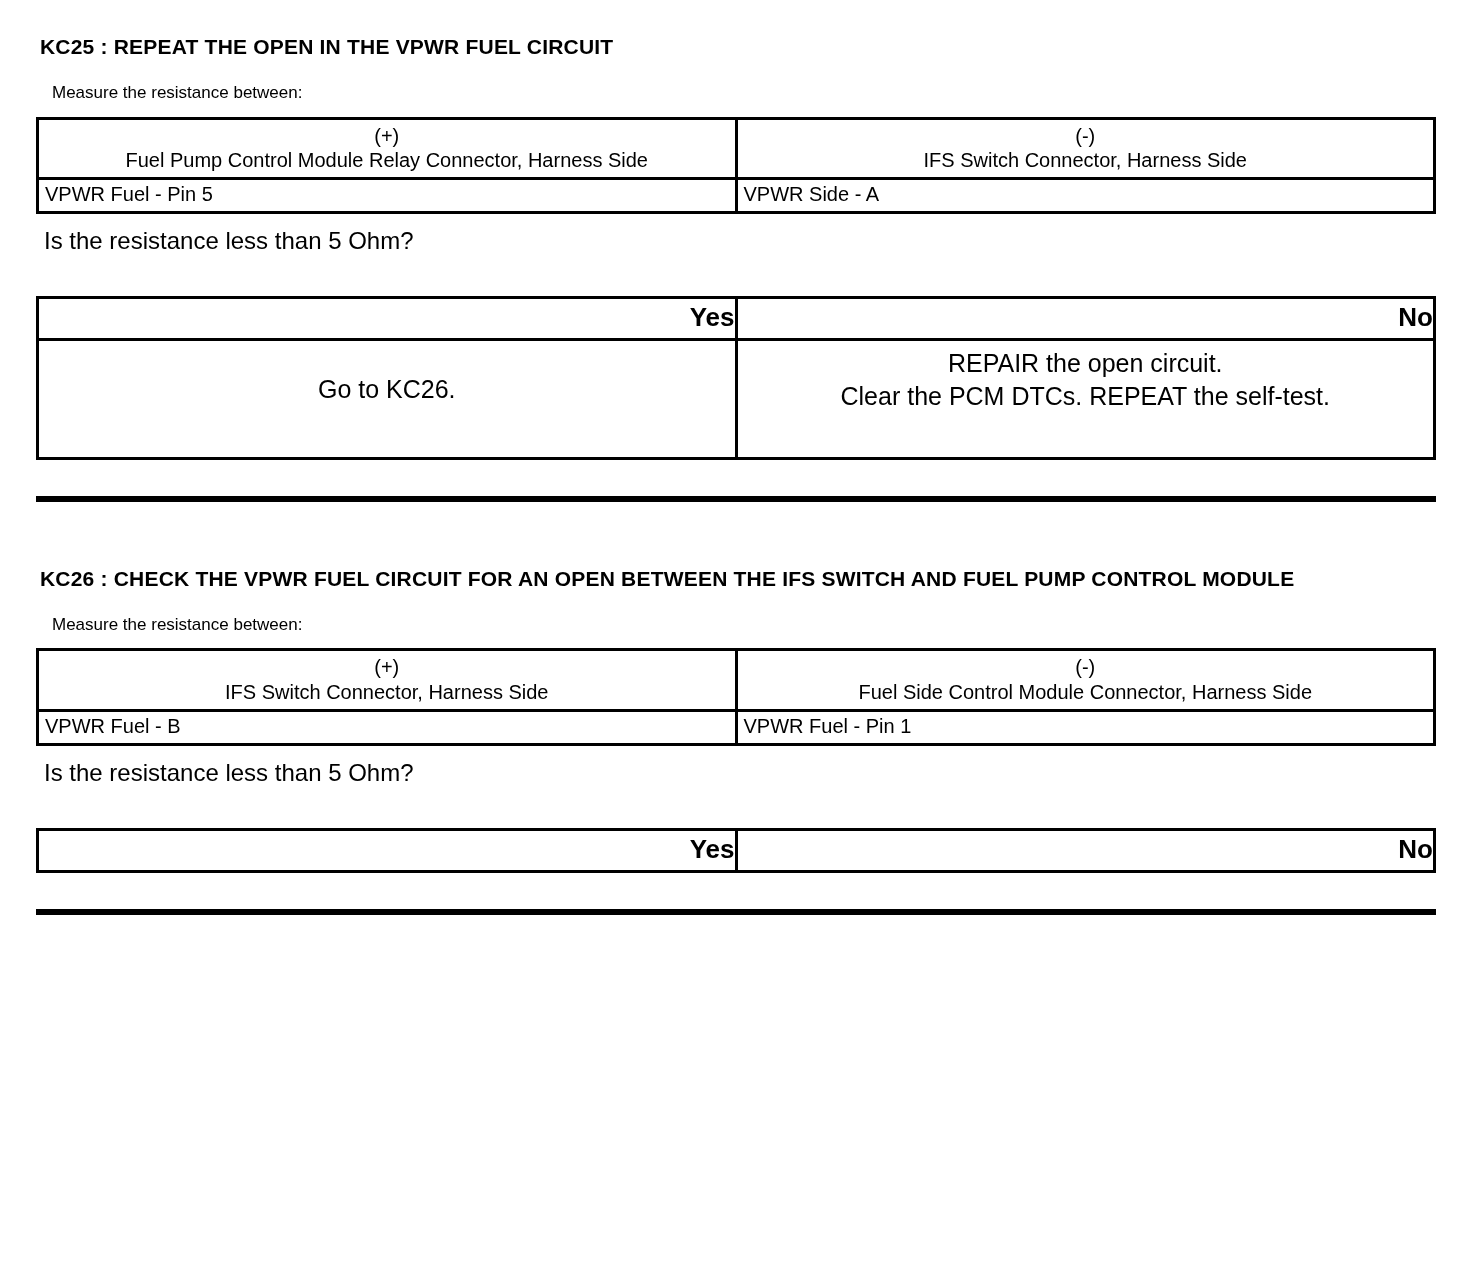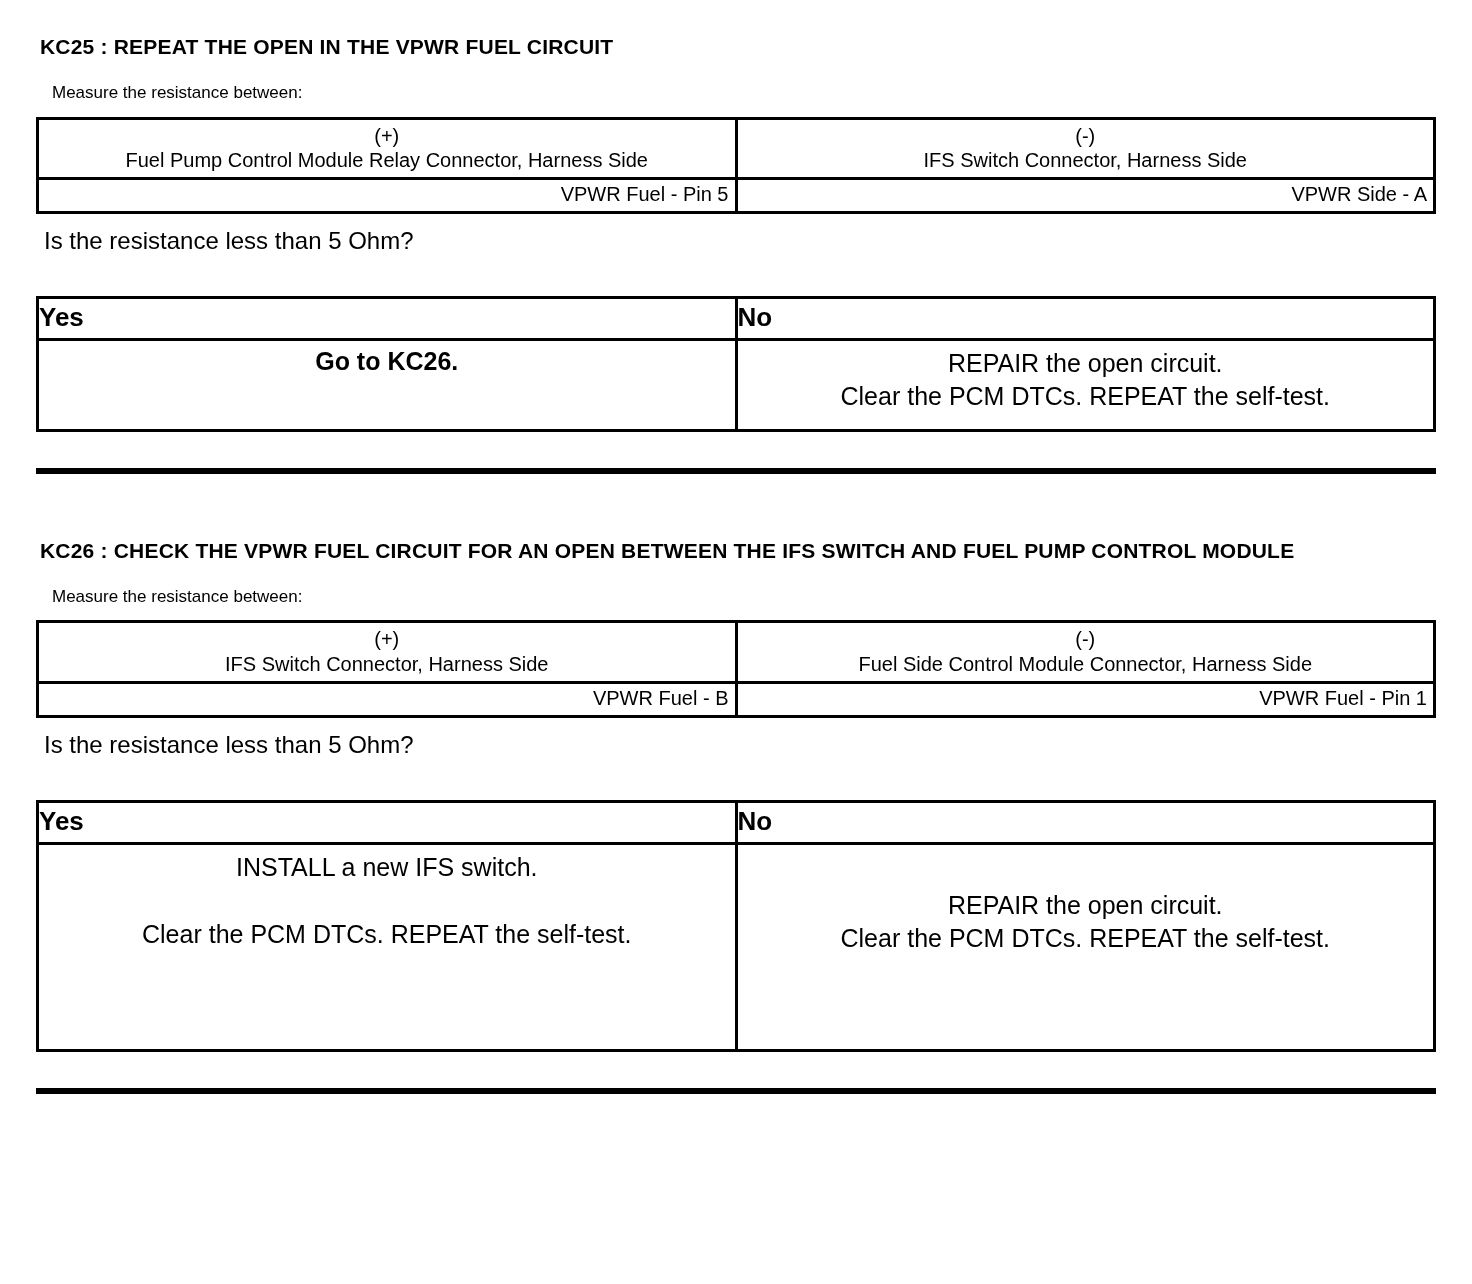--- a/index.html
+++ b/index.html
@@ -59,56 +59,55 @@
   }
   .meas-head .sign {
     display: block;
     font-size: 20px;
   }
   .meas-head .who {
     display: block;
     font-size: 20px;
   }
   .meas-pin {
-    text-align: right;
+    text-align: left;
     font-size: 20px;
     padding: 3px 6px 4px 6px;
     line-height: 1.18;
   }
 
   
   table.yn {
     width: 100%;
     border-collapse: collapse;
     table-layout: fixed;
     margin-top: 42px;
   }
   table.yn td {
     border: 3px solid #000;
     padding: 0;
     vertical-align: top;
   }
   .yn-head {
-    text-align: left;
+    text-align: right;
     font-size: 26px;
     font-weight: bold;
     padding: 4px 0 6px 0;
     line-height: 1.1;
   }
   .yn-body {
     font-size: 25px;
     line-height: 1.32;
     padding: 6px 4px 10px 4px;
     min-height: 64px;
     text-align: center;
   }
   .yn-body.center {
-    padding-top: 4px;
+    padding-top: 32px;
     padding-bottom: 20px;
-    font-weight: bold;
   }
   .yn-body .ln {
     display: block;
     white-space: pre;
   }
   .yn-body.tall {
     min-height: 150px;
   }
   .yn-body.pad-top {
     padding-top: 44px;
@@ -235,34 +234,19 @@
     <table class="yn">
       <tbody>
           <tr>
         <td>
           <div class="yn-head">Yes</div>
         </td>
         <td>
           <div class="yn-head">No</div>
         </td>
       </tr>
-      <tr>
-        <td>
-          <div class="yn-body tall">
-            <span class="ln">INSTALL a new IFS switch.</span>
-            <span class="blank-line"></span>
-            <span class="ln">Clear the PCM DTCs. REPEAT the self-test.</span>
-          </div>
-        </td>
-        <td>
-          <div class="yn-body tall pad-top">
-            <span class="ln">REPAIR the open circuit.</span>
-            <span class="ln">Clear the PCM DTCs. REPEAT the self-test.</span>
-          </div>
-        </td>
-      </tr>
     </tbody>
       </table>
 
     <hr class="rule">
   </div>
 
 </div>
 
 </body></html>

